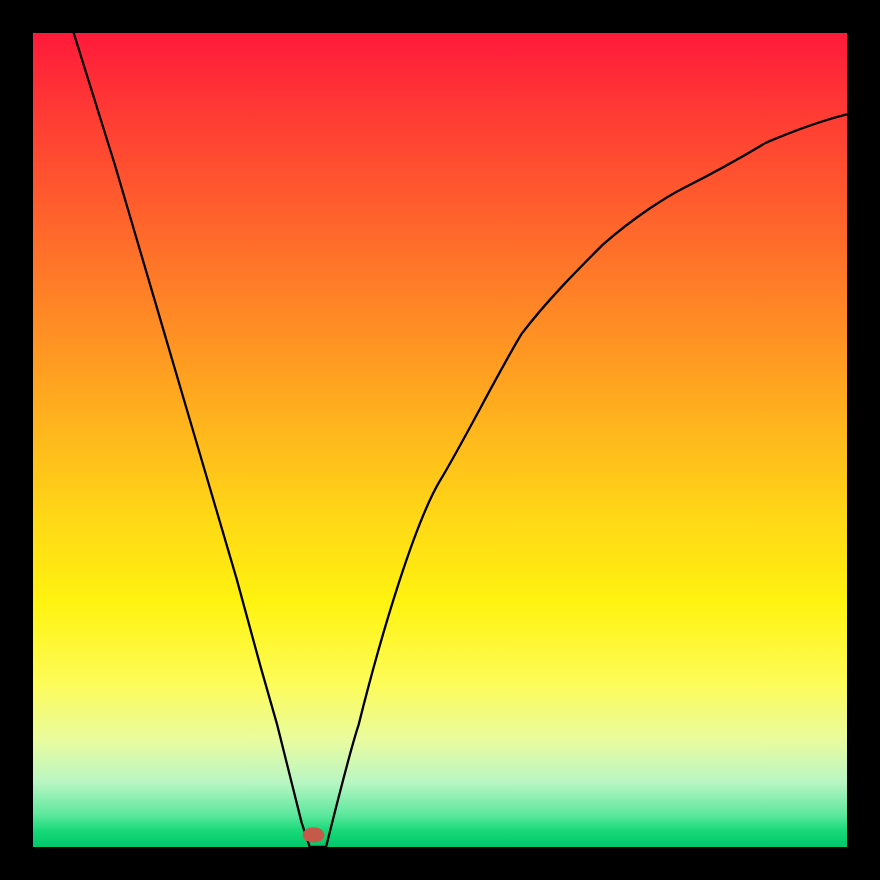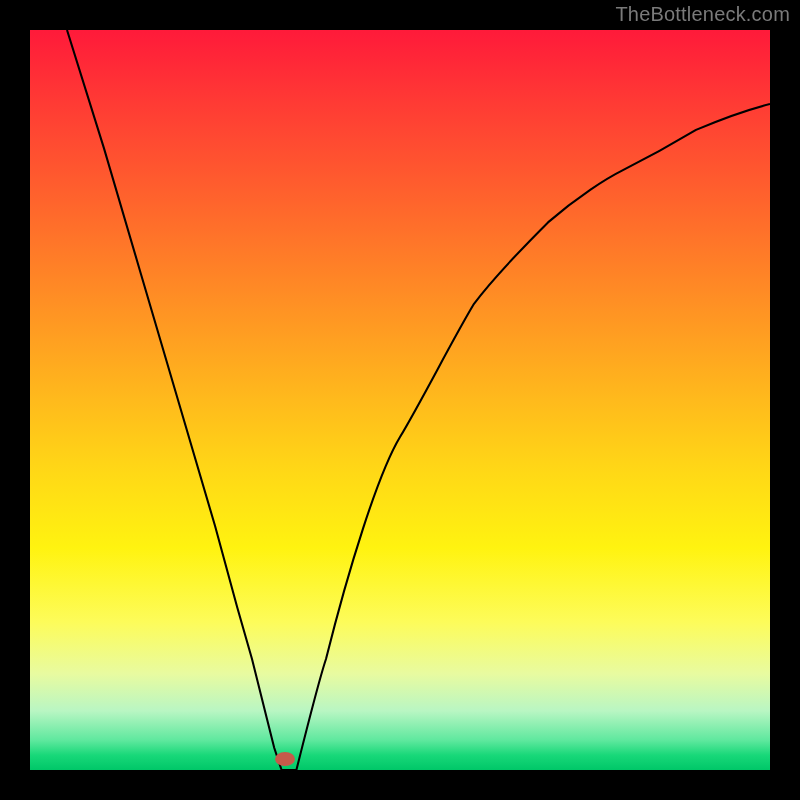--- a/index.html
+++ b/index.html
@@ -90,14 +90,13 @@
              C 43 73, 47 60, 50 55
              C 53 50, 57 42, 60 37
              C 63 33, 67 29, 70 26
              C 74 22.5, 78 20, 80 19
              C 84 17, 88 14.7, 90 13.5
              C 94 11.8, 98 10.5, 100 10"></path>
   </svg>
 
   <div class="marker" style="left: calc(30px + 740px * 0.345); top: calc(30px + 740px * 0.985);"></div>
 
-  <div class="attribution">TheBottleneck.com</div>
 </div>
 
 </body></html>

